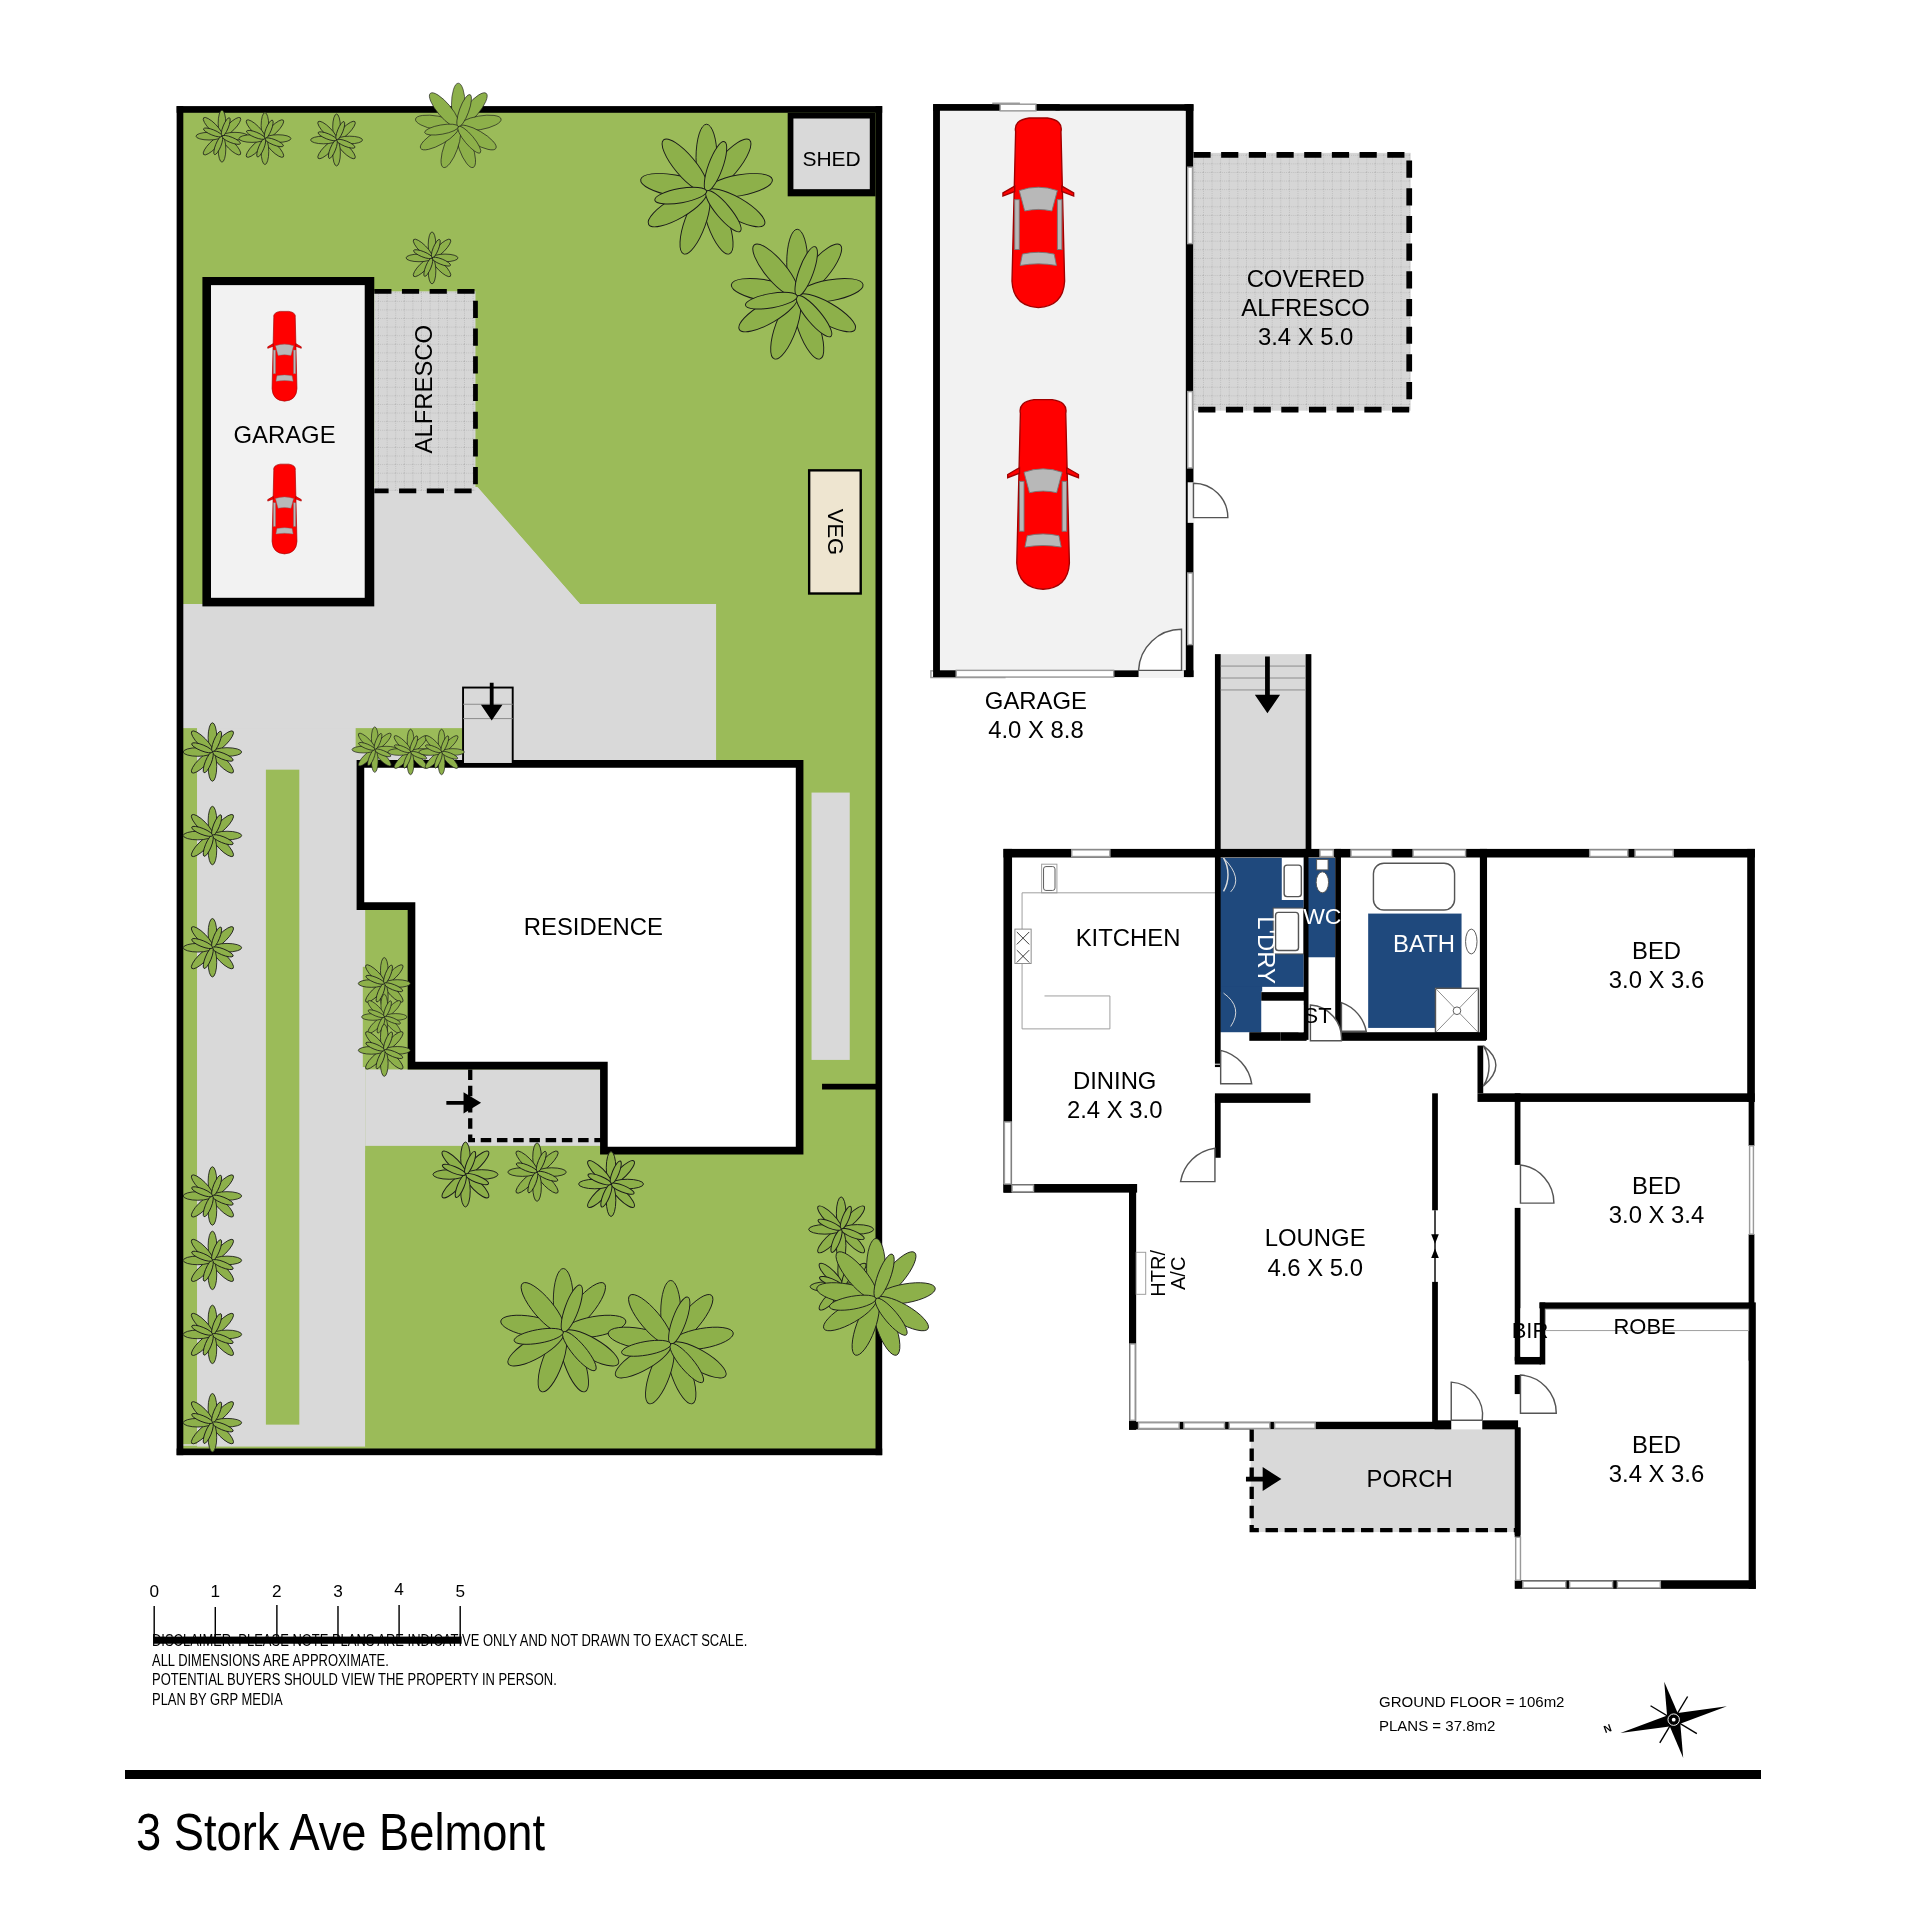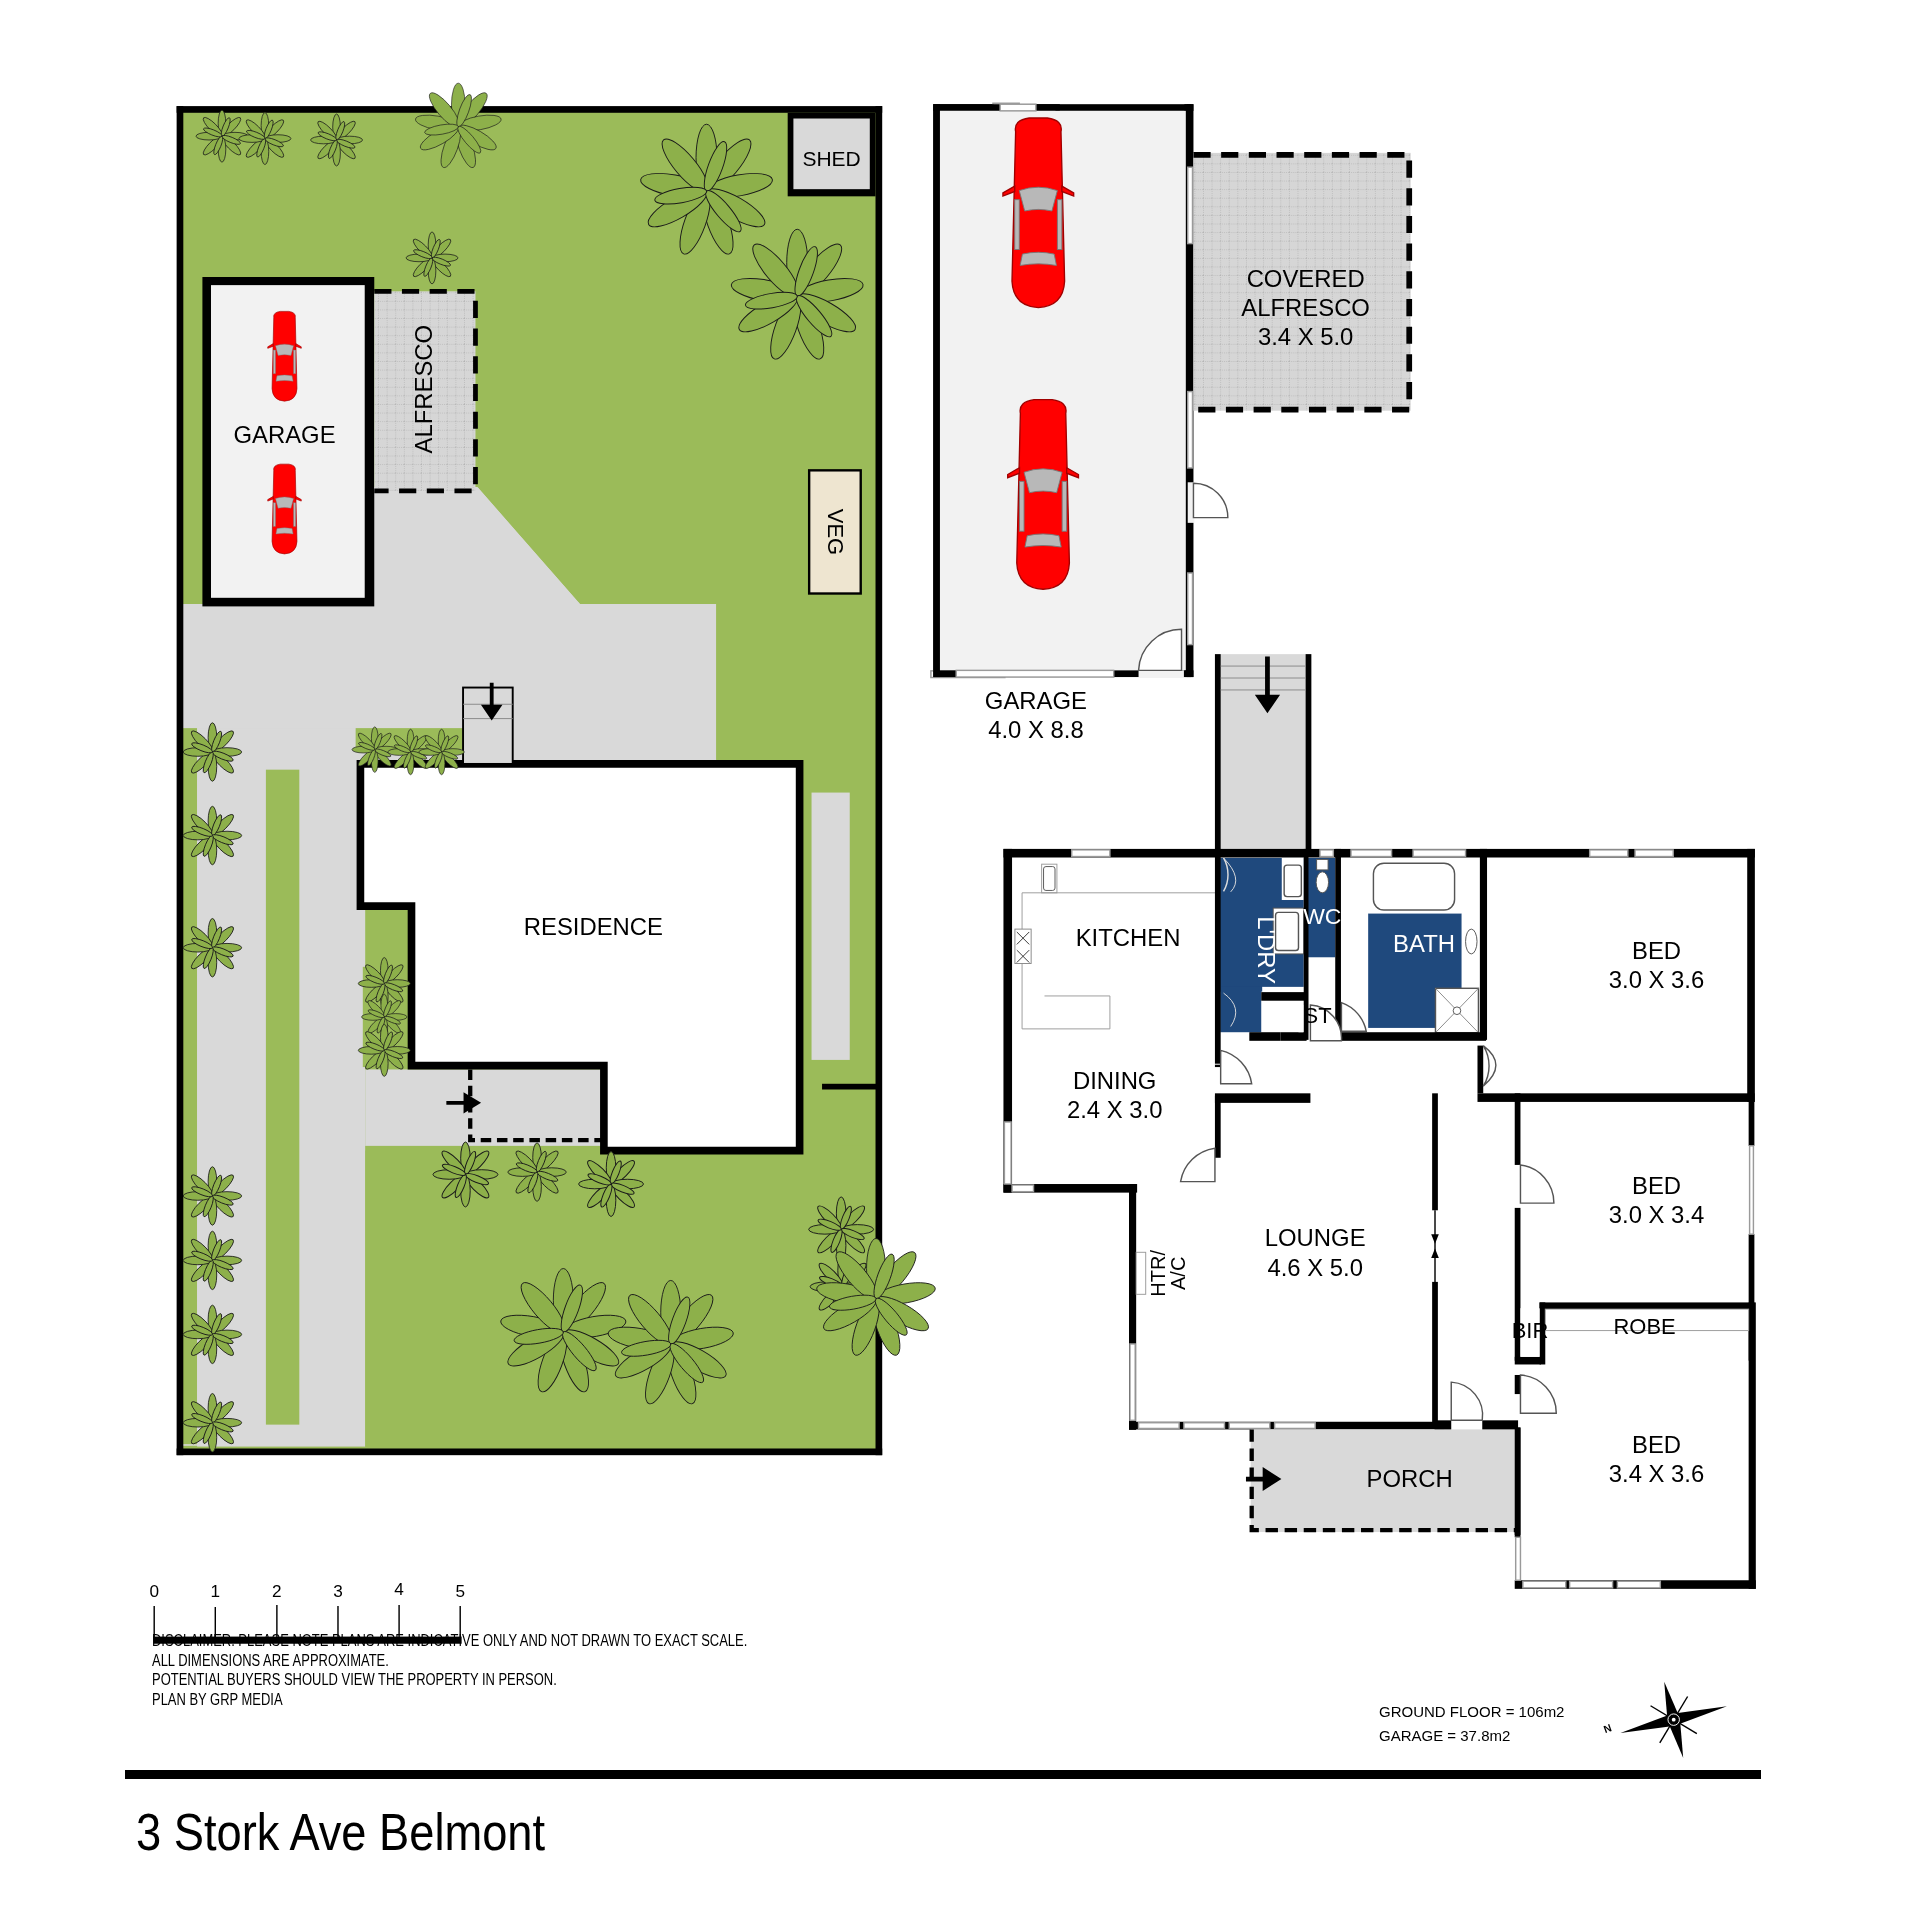--- a/index.html
+++ b/index.html
@@ -12,21 +12,21 @@
   .paving { fill: #d9d9d9; }
   .win { fill: #ffffff; stroke: #9a9a9a; stroke-width: 3; }
   .door-arc { fill: #ffffff; stroke: #555; stroke-width: 3; }
   .wet { fill: #1f497d; }
   .fixture { fill: #ffffff; stroke: #555; stroke-width: 3; }
   .dash { fill: none; stroke: #000; stroke-width: 14; stroke-dasharray: 36 22; }
   .plant-leaf { fill: #8db04a; stroke: #1a1a1a; stroke-width: 2; }
   .car-body { fill: #ff0000; stroke: #a00000; stroke-width: 3; }
   .car-glass { fill: #b8b8b8; stroke: #777; stroke-width: 2; }
   .disclaimer { position: absolute; left: 152px; top: 1631px; font-size: 15.8px; line-height: 19.6px; color: #000; transform: scaleX(0.82); transform-origin: left top; white-space: nowrap; }
-  .area-box { position: absolute; left: 1379px; top: 1690px; font-size: 15px; line-height: 24px; color: #000; white-space: nowrap; margin-top: 10px; }
+  .area-box { position: absolute; left: 1379px; top: 1690px; font-size: 15px; line-height: 24px; color: #000; white-space: nowrap; }
   .address { position: absolute; left: 136px; top: 1802px; font-size: 52px; color: #000; transform: scaleX(0.87); transform-origin: left top; white-space: nowrap; }
   .bottom-rule { position: absolute; left: 125px; top: 1770px; width: 1636px; height: 9px; background: #000; }
 </style>
 </head>
 <body>
 
 <svg width="1910" height="1926" viewBox="0 0 4001 4034" xmlns="http://www.w3.org/2000/svg">
   <defs>
     <pattern id="tile" width="18" height="18" patternUnits="userSpaceOnUse">
       <rect width="18" height="18" fill="#d6d6d6"></rect>
@@ -406,18 +406,18 @@
 
 <div class="disclaimer">
   <div>DISCLAIMER: PLEASE NOTE PLANS ARE INDICATIVE ONLY AND NOT DRAWN TO EXACT  SCALE.</div>
   <div>ALL DIMENSIONS ARE APPROXIMATE.</div>
   <div>POTENTIAL BUYERS SHOULD VIEW THE PROPERTY IN PERSON.</div>
   <div>PLAN BY GRP MEDIA</div>
 </div>
 
 <div class="area-box">
   <div>GROUND FLOOR = 106m2</div>
-  <div>GARAGE = 37.8m2</div>
+  <div>PLANS = 37.8m2</div>
 </div>
 
 <div class="bottom-rule"></div>
 <div class="address">3 Stork Ave Belmont</div>
 
 
 </body></html>

